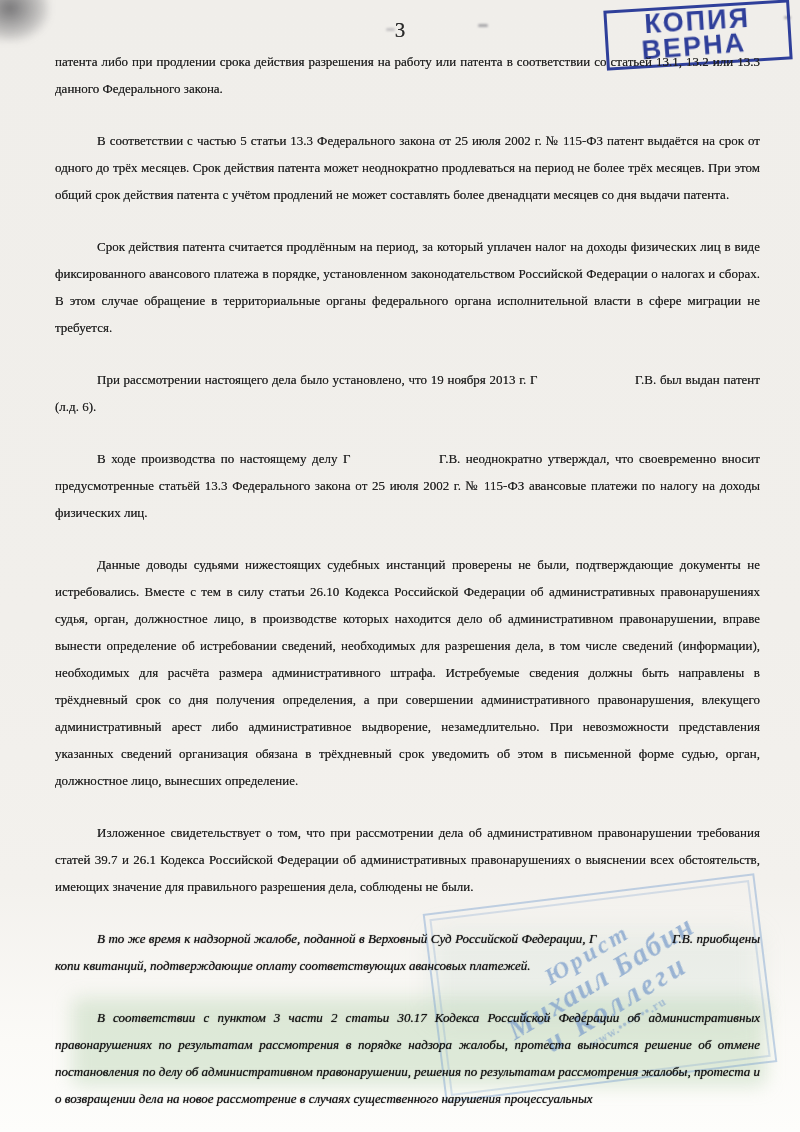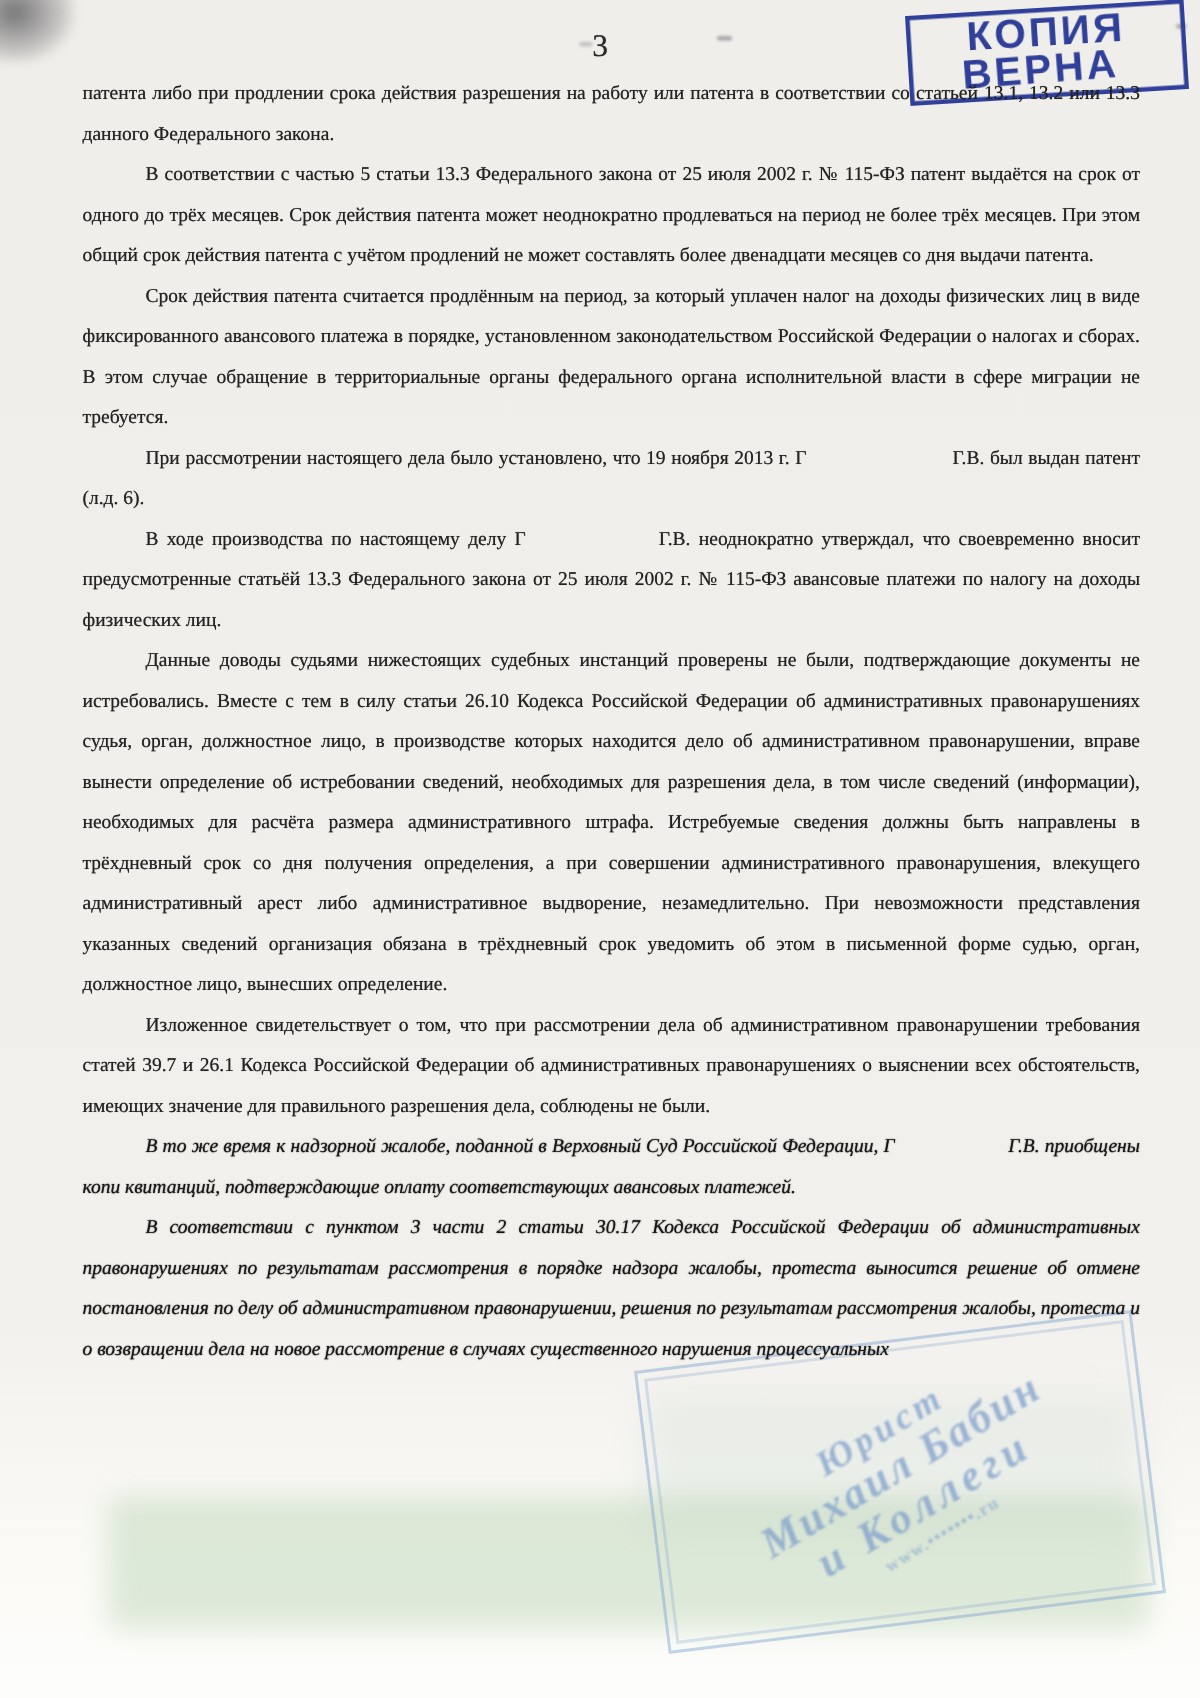--- a/index.html
+++ b/index.html
@@ -79,21 +79,21 @@
   .doc-body{
     position:absolute;left:55px;top:48px;width:705px;z-index:2;
   }
   .doc-body p{
     margin:0;
     font-size:13px;line-height:27px;
     text-align:justify;
     color:#232323;
     text-shadow:0 0 .45px rgba(10,10,10,.65);
   }
-  .doc-body p.indent{text-indent:42px;}
+  .doc-body p.indent{text-indent:42px;margin-top:25px;}
   .doc-body p.darker{
     color:#161616;
     text-shadow:0 0 .9px rgba(0,0,0,.85);
     font-style:italic;
   }
 </style>
 </head>
 <body>
 
 <div class="page">

